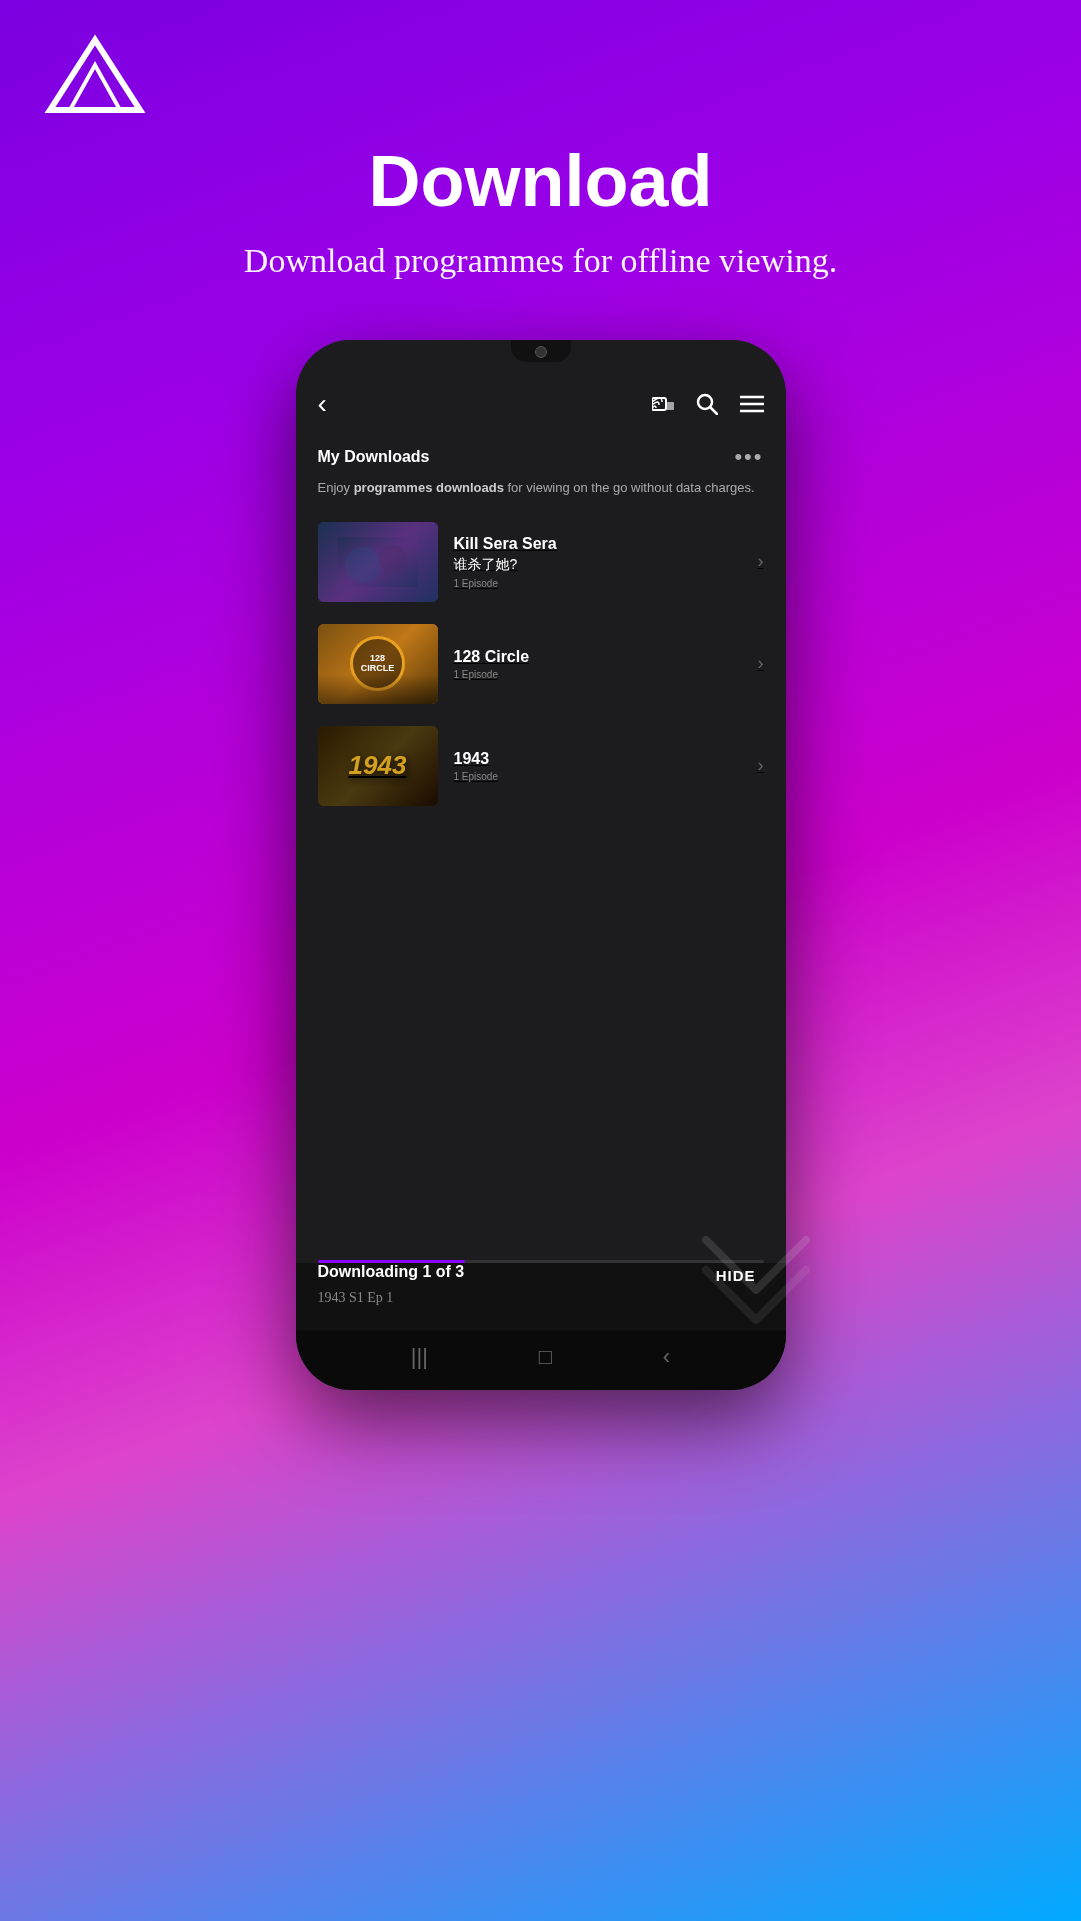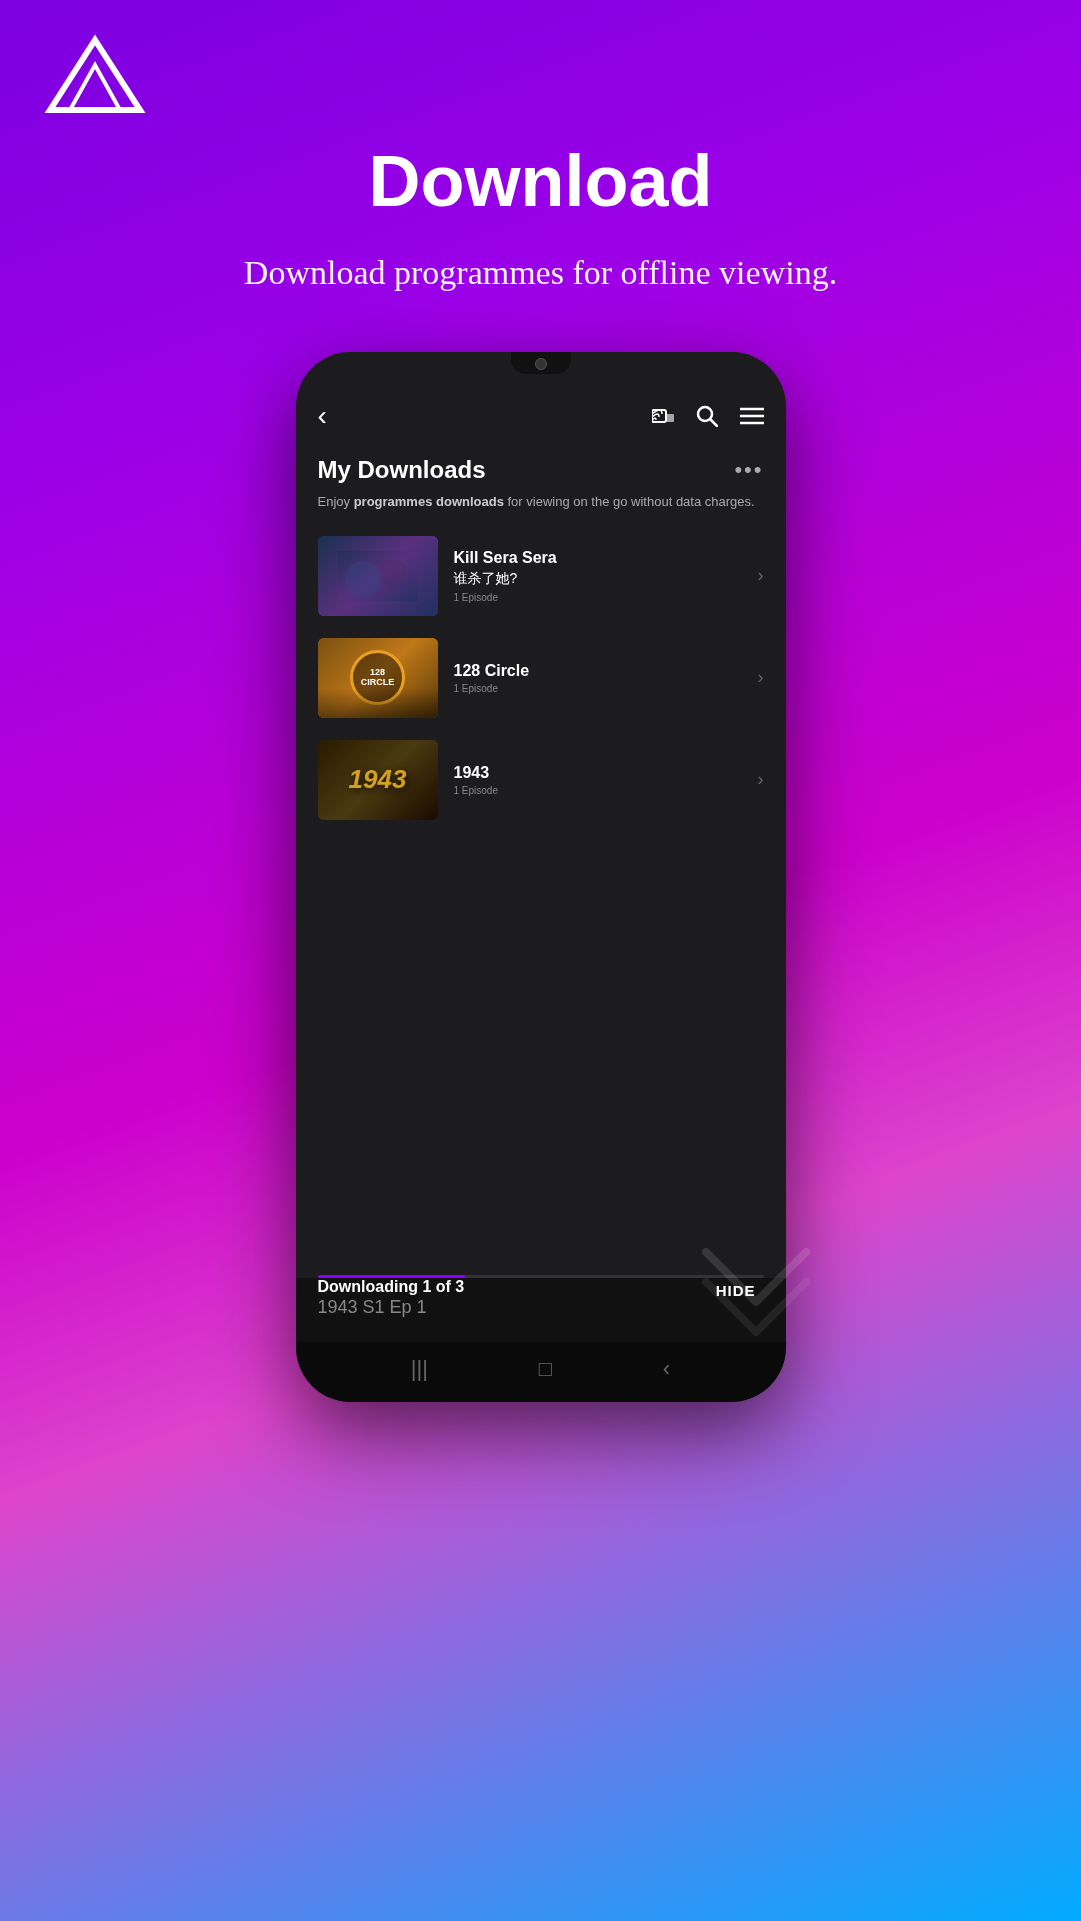--- a/index.html
+++ b/index.html
@@ -33,21 +33,21 @@
       margin-top: 140px;
       text-align: center;
       color: white;
       padding: 0 60px;
     }
 
     .header-title {
       font-size: 72px;
       font-weight: 900;
       color: white;
-      margin-bottom: 32px;
+      margin-bottom: 20px;
     }
 
     .header-subtitle {
       font-size: 34px;
       font-weight: 400;
       color: rgba(255,255,255,0.95);
       font-family: Liberation Serif, serif;
     }
 
     .phone-container {
@@ -156,21 +156,21 @@
 
     .my-downloads-title-row {
       display: flex;
       align-items: center;
       justify-content: space-between;
       margin-bottom: 8px;
     }
 
     .my-downloads-title {
       color: white;
-      font-size: 24px;
+      font-size: 16px;
       font-weight: 700;
     }
 
     .more-icon {
       color: #aaa;
       font-size: 22px;
       letter-spacing: 2px;
       cursor: pointer;
     }
 
@@ -185,20 +185,21 @@
       font-weight: 700;
     }
 
     .downloads-list {
       flex: 1;
       overflow: hidden;
       display: flex;
       flex-direction: column;
       gap: 2px;
       padding: 6px 0;
+      text-decoration: underline;
     }
 
     .download-item {
       display: flex;
       align-items: center;
       padding: 10px 22px;
       cursor: pointer;
       background: #1c1c1e;
       gap: 16px;
     }
@@ -319,22 +320,23 @@
     }
 
     .downloading-label {
       color: white;
       font-size: 16px;
       font-weight: 600;
     }
 
     .downloading-sub {
       color: #888;
-      font-size: 18px;
-      margin-top: 1px;
+      font-size: 14px;
+      margin-top: 9px;
+      font-family: Liberation Serif, serif;
     }
 
     .hide-btn {
       color: white;
       font-size: 15px;
       font-weight: 700;
       cursor: pointer;
       padding: 4px 8px;
       letter-spacing: 1px;
     }

